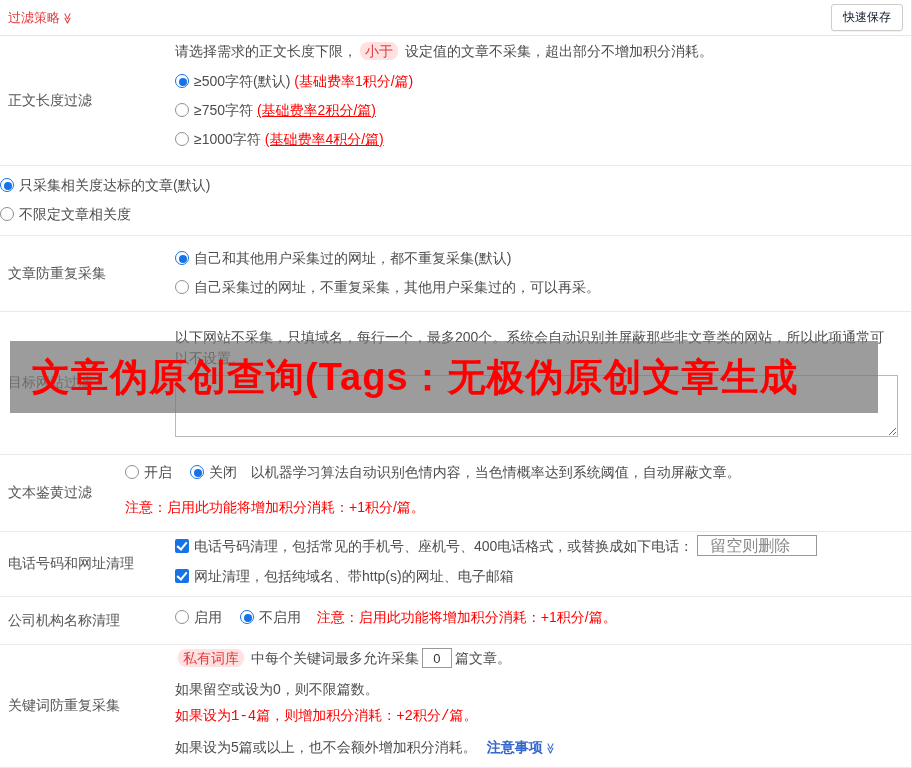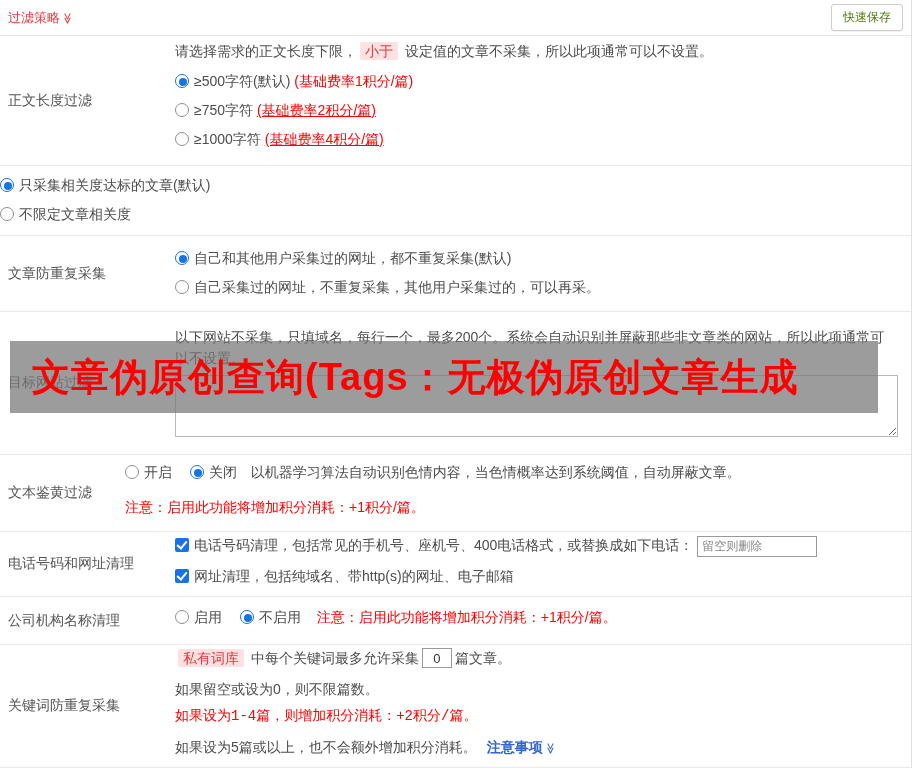--- a/index.html
+++ b/index.html
@@ -4,54 +4,54 @@
 <style>
   * { margin:0; padding:0; box-sizing:border-box; }
   html,body { background:#fff; }
   body { font-family:"Liberation Sans","DejaVu Sans",sans-serif; font-size:14px; color:#4d4d4d; }
   .page { position:relative; width:912px; height:768px; overflow:hidden; background:#fff; border-right:1px solid #e0e0e0; }
 
   
   .topbar { height:36px; display:flex; align-items:center; justify-content:space-between; border-bottom:1px solid #e6e6e6; padding:0 8px; }
   .topbar-title { color:#e4393c; font-size:13px; cursor:pointer; }
   .chev { display:inline-block; transform:rotate(90deg); font-size:11px; margin-left:2px; }
-  .save-btn { background:#fff; border:1px solid #ccc; border-radius:3px; padding:4px 11px; font-size:12px; color:#4d7c0f; cursor:pointer; box-shadow:0 1px 1px rgba(0,0,0,0.05); font-family:inherit; }
+  .save-btn { background:#fff; border:1px solid #ccc; border-radius:3px; padding:4px 11px; font-size:12px; color:#0f172a; cursor:pointer; box-shadow:0 1px 1px rgba(0,0,0,0.05); font-family:inherit; }
 
   
   .row { display:flex; align-items:center; border-bottom:1px solid #e9e9e9; width:100%; }
   .row:last-child { border-bottom:none; }
   .row-label { width:175px; flex:0 0 175px; padding-left:8px; color:#555; }
   .row-content { flex:1 1 auto; padding:10px 8px 10px 0; }
   .line { margin:6px 0; line-height:21px; }
   .line:first-child { margin-top:0; }
   .opt { margin:11px 0; }
   .red { color:#ff0000; }
   .u { text-decoration:underline; }
-  .hl { background:#ffe1e1; color:#e4393c; padding:1px 5px; margin:0 3px; border-radius:2px; }
+  .hl { background:#ffe1e1; color:#e4393c; padding:1px 5px; margin:0 3px; border-radius:8px; }
   .link { color:#3366cc; cursor:pointer; }
   .link .chev { transform:rotate(90deg); font-size:11px; }
 
   
   .row-length   { height:130px; }
   .row-rel      { height:70px;  }
   .row-dedup    { height:76px;  }
   .row-target   { height:143px; align-items:center; }
   .row-porn     { height:77px;  }
   .row-phone    { height:65px;  }
   .row-company  { height:48px;  }
   .row-keyword  { height:123px; }
 
   
   .radio { display:inline-block; width:14px; height:14px; border-radius:50%; border:1px solid #8f8f8f; background:#fff; vertical-align:-2px; margin-right:5px; position:relative; cursor:pointer; }
   .radio.checked { border-color:#1673e6; }
   .radio.checked::after { content:""; position:absolute; left:3px; top:3px; width:8px; height:8px; border-radius:50%; background:#1673e6; }
   .checkbox { display:inline-block; width:14px; height:14px; border-radius:2px; background:#1673e6; vertical-align:-2px; margin-right:5px; position:relative; cursor:pointer; }
   .checkbox::after { content:""; position:absolute; left:4px; top:1px; width:4px; height:8px; border:solid #fff; border-width:0 2px 2px 0; transform:rotate(40deg); }
   textarea.target-area { width:723px; height:62px; border:1px solid #b9b9b9; resize:vertical; font-family:inherit; font-size:13px; padding:4px; }
-  input.small-input { width:120px; height:21px; border:1px solid #999; font-size:12px; padding:0 4px; font-family:inherit; color:#8b5cf6; }
+  input.small-input { width:120px; height:21px; border:1px solid #999; font-size:16px; padding:0 12px; font-family:inherit; color:#8b5cf6; }
   input.small-input::placeholder { color:#888; }
   input.count-input { width:30px; height:20px; border:1px solid #999; text-align:center; font-size:13px; font-family:inherit; color:#333; margin:0 3px; }
 
   
   .overlay-banner { position:absolute; left:10px; top:341px; width:868px; height:72px; background:rgba(118,118,118,0.72); display:flex; align-items:center; overflow:hidden; }
   .overlay-banner .big-red { color:#ff0000; font-weight:bold; font-size:38px; white-space:nowrap; padding-left:22px; letter-spacing:1px; }
 </style>
 </head>
 <body>
 
@@ -61,21 +61,21 @@
     <div class="topbar-title">
       <span>过滤策略</span><span class="chev">≫</span>
     </div>
     <button class="save-btn">快速保存</button>
   </div>
 
   <div class="row row-length">
     <div class="row-label">正文长度过滤</div>
     <div class="row-content">
       <div class="line">
-        <span>请选择需求的正文长度下限，</span><span class="hl">小于</span><span> 设定值的文章不采集，所以此项通常可以不设置。</span>
+        <span>请选择需求的正文长度下限，</span><span class="hl">小于</span><span> 设定值的文章不采集，超出部分不增加积分消耗。</span>
       </div>
       <div class="opt">
         <span class="radio checked"></span><span>≥500字符(默认) </span><span class="red">(基础费率1积分/篇)</span>
       </div>
       <div class="opt">
         <span class="radio"></span><span>≥750字符 </span><span class="red u">(基础费率2积分/篇)</span>
       </div>
       <div class="opt">
         <span class="radio"></span><span>≥1000字符 </span><span class="red u">(基础费率4积分/篇)</span>
       </div>

